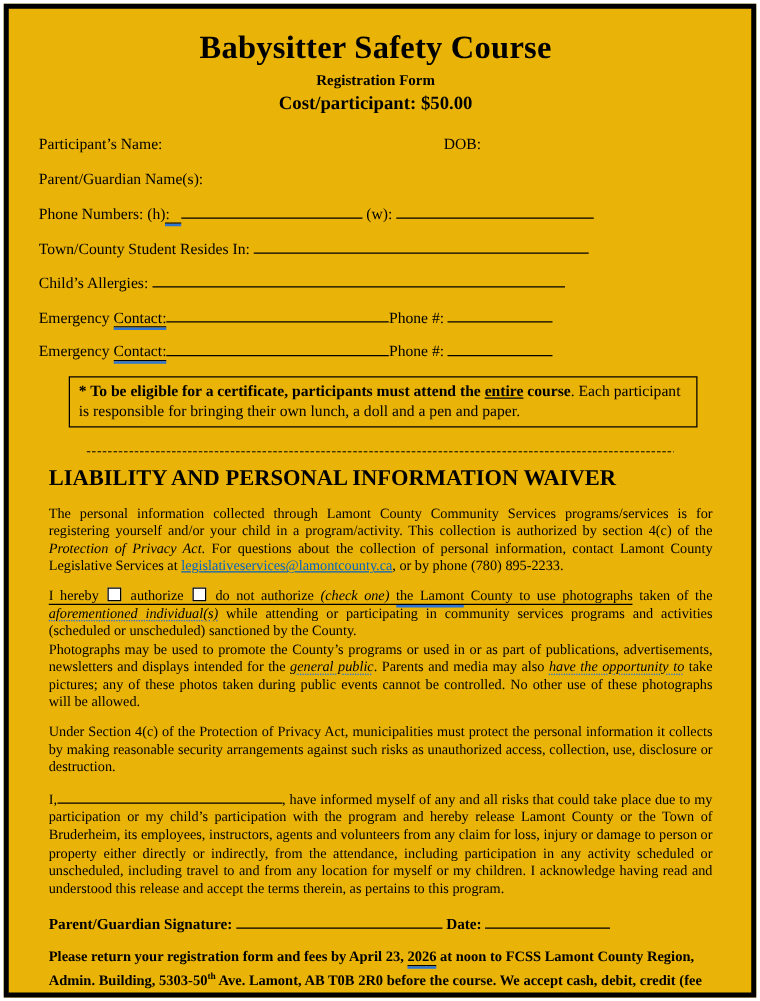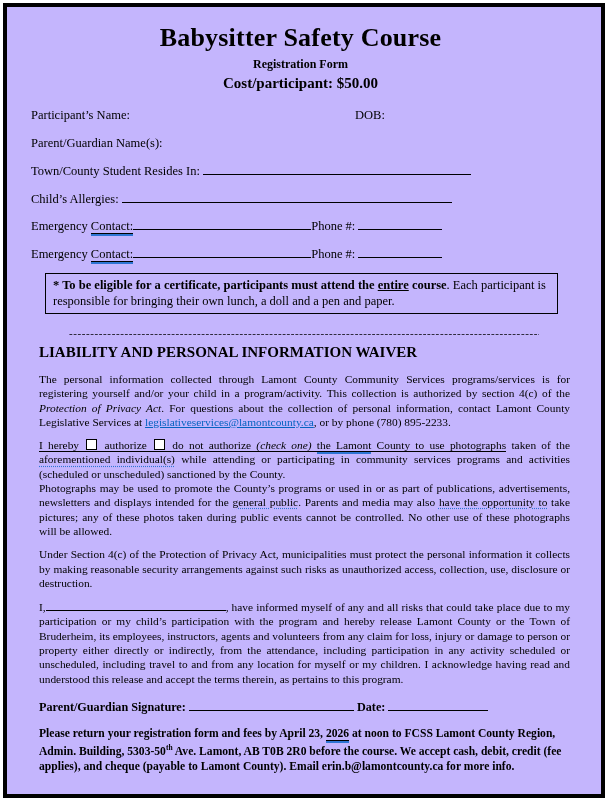--- a/index.html
+++ b/index.html
@@ -1,38 +1,38 @@
 <!DOCTYPE html>
 <html><head>
 <meta charset="utf-8">
 <style>
   html,body{margin:0;padding:0;background:#fff;}
   body{width:608px;height:801px;position:relative;font-family:"Liberation Serif","DejaVu Serif",serif;color:#000;}
-  .page{position:absolute;inset:3px;border:4px solid #000;box-sizing:border-box;padding:8px 31px 0 24px;overflow:hidden;background:#c4b5fd;}
+  .page{position:absolute;inset:3px;border:4px solid #000;box-sizing:border-box;padding:8px 31px 0 24px;overflow:hidden;background:#eab308;}
   .title{font-size:26px;font-weight:bold;text-align:center;line-height:30px;margin-top:8px;letter-spacing:.2px;}
   .subtitle{font-size:12px;font-weight:bold;text-align:center;line-height:19px;margin-top:2px;}
   .cost{font-size:15px;font-weight:bold;text-align:center;line-height:17px;margin-top:1px;}
   .fields{margin-top:16px;font-size:12.5px;}
   .frow{position:relative;height:14px;margin-bottom:13.5px;white-space:nowrap;}
   .dob{position:absolute;left:324px;top:0;}
   .bl{display:inline-block;border-bottom:1px solid #000;height:11px;vertical-align:baseline;}
   .w145{width:145px}.w155{width:158px}.w268{width:268px}.w330{width:330px}
   .w178{width:178px}.w85{width:84px}.w180{width:180px}.w165{width:165px}.w100{width:100px}
   .u{border-bottom:1px solid #000;}
   .gram{border-bottom:2px solid #2e75d4;padding-bottom:1px;}
   .gpad{padding-right:9px;}
-  .spell{text-decoration:underline dotted #2e75d4;text-underline-offset:2px;}
-  .notice{margin:11px 12px 0 14px;border:1px solid #000;padding:3px 10px 4px 7px;font-size:12.5px;line-height:16px;}
+  .spell{text-decoration:underline dotted #2e75d4;text-underline-offset:2px;font-style:italic;}
+  .notice{margin:11px 12px 0 24px;border:1px solid #000;padding:3px 10px 4px 7px;font-size:12.5px;line-height:16px;}
   .b{font-weight:bold;}
   .bu{font-weight:bold;text-decoration:underline;}
   .bi{font-weight:normal;font-style:italic;}
   .it{font-style:italic;}
   .waiver{margin-left:8px;margin-top:13px;}
   .dashes{margin:2px 0 5px 30px;width:470px;overflow:hidden;white-space:nowrap;font-size:11px;letter-spacing:.6px;}
-  .wheading{font-size:15px;font-weight:bold;margin:5px 0 11px 0;}
+  .wheading{font-size:18px;font-weight:bold;margin:5px 0 11px 0;}
   .para{font-size:11.4px;line-height:14.3px;text-align:justify;margin:0 0 9px 0;}
   .para.last{margin-bottom:13px;}
   .hlink{color:#0563c1;text-decoration:underline;}
   .cb{display:inline-block;width:9px;height:9px;border:1.6px solid #000;vertical-align:-1px;margin:0 2px;background:#fff;}
   .sigrow{font-size:12.2px;font-weight:bold;margin:3px 0 10px 0;white-space:nowrap;}
   .footer{font-size:11.6px;font-weight:bold;line-height:14.8px;text-align:left;}
   sup{font-size:7.5px;font-family:Liberation Serif, serif;}
 </style>
 </head>
 <body>
@@ -47,20 +47,25 @@
 
     <div class="frow">
       <span>Participant’s Name:</span>
       <span class="dob">DOB:</span>
     </div>
 
     <div class="frow">
       <span>Parent/Guardian Name(s):</span>
     </div>
 
+    <div class="frow">
+      <span>Phone Numbers: (h)</span><span class="u"><span class="gram gpad">:</span></span><span class="bl w145"></span>
+      <span>(w):</span>
+      <span class="bl w155"></span>
+    </div>
 
     <div class="frow">
       <span>Town/County Student Resides In:</span>
       <span class="bl w268"></span>
     </div>
 
     <div class="frow">
       <span>Child’s Allergies:</span>
       <span class="bl w330"></span>
     </div>

